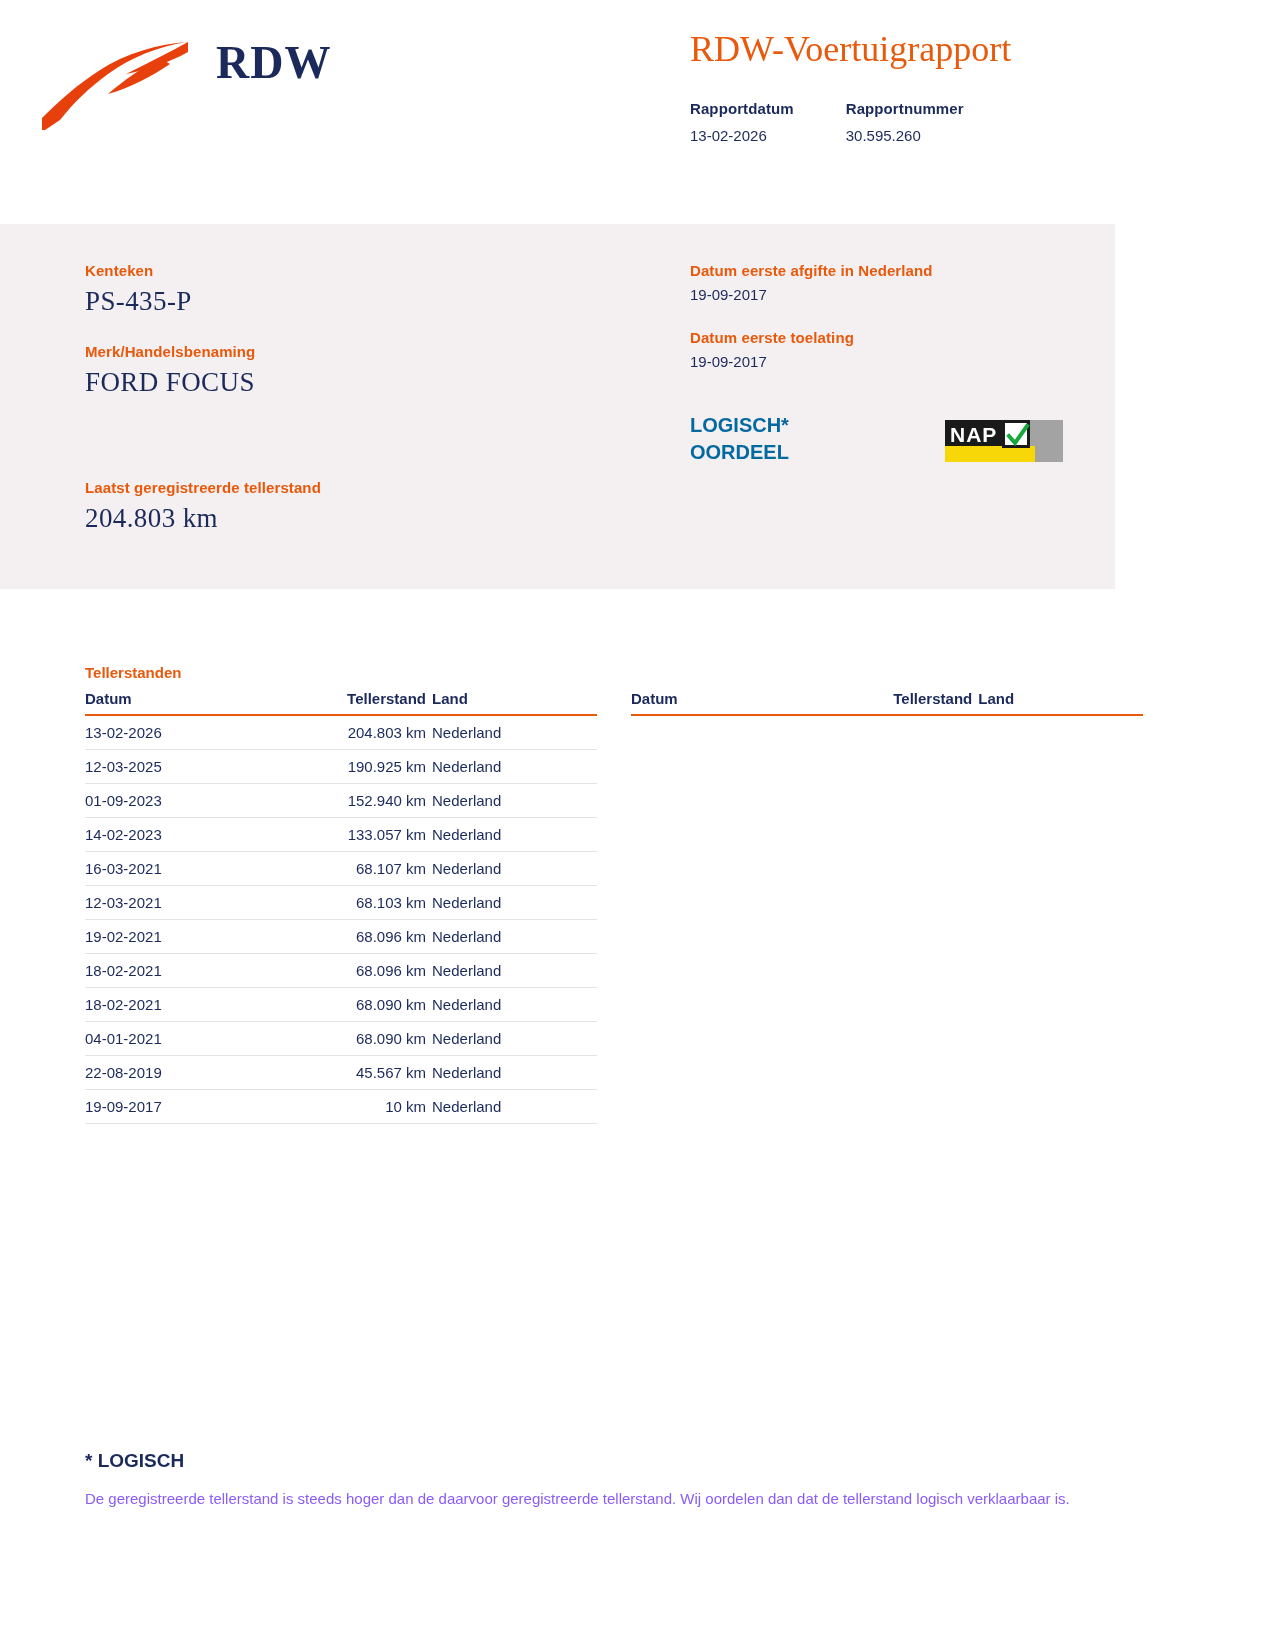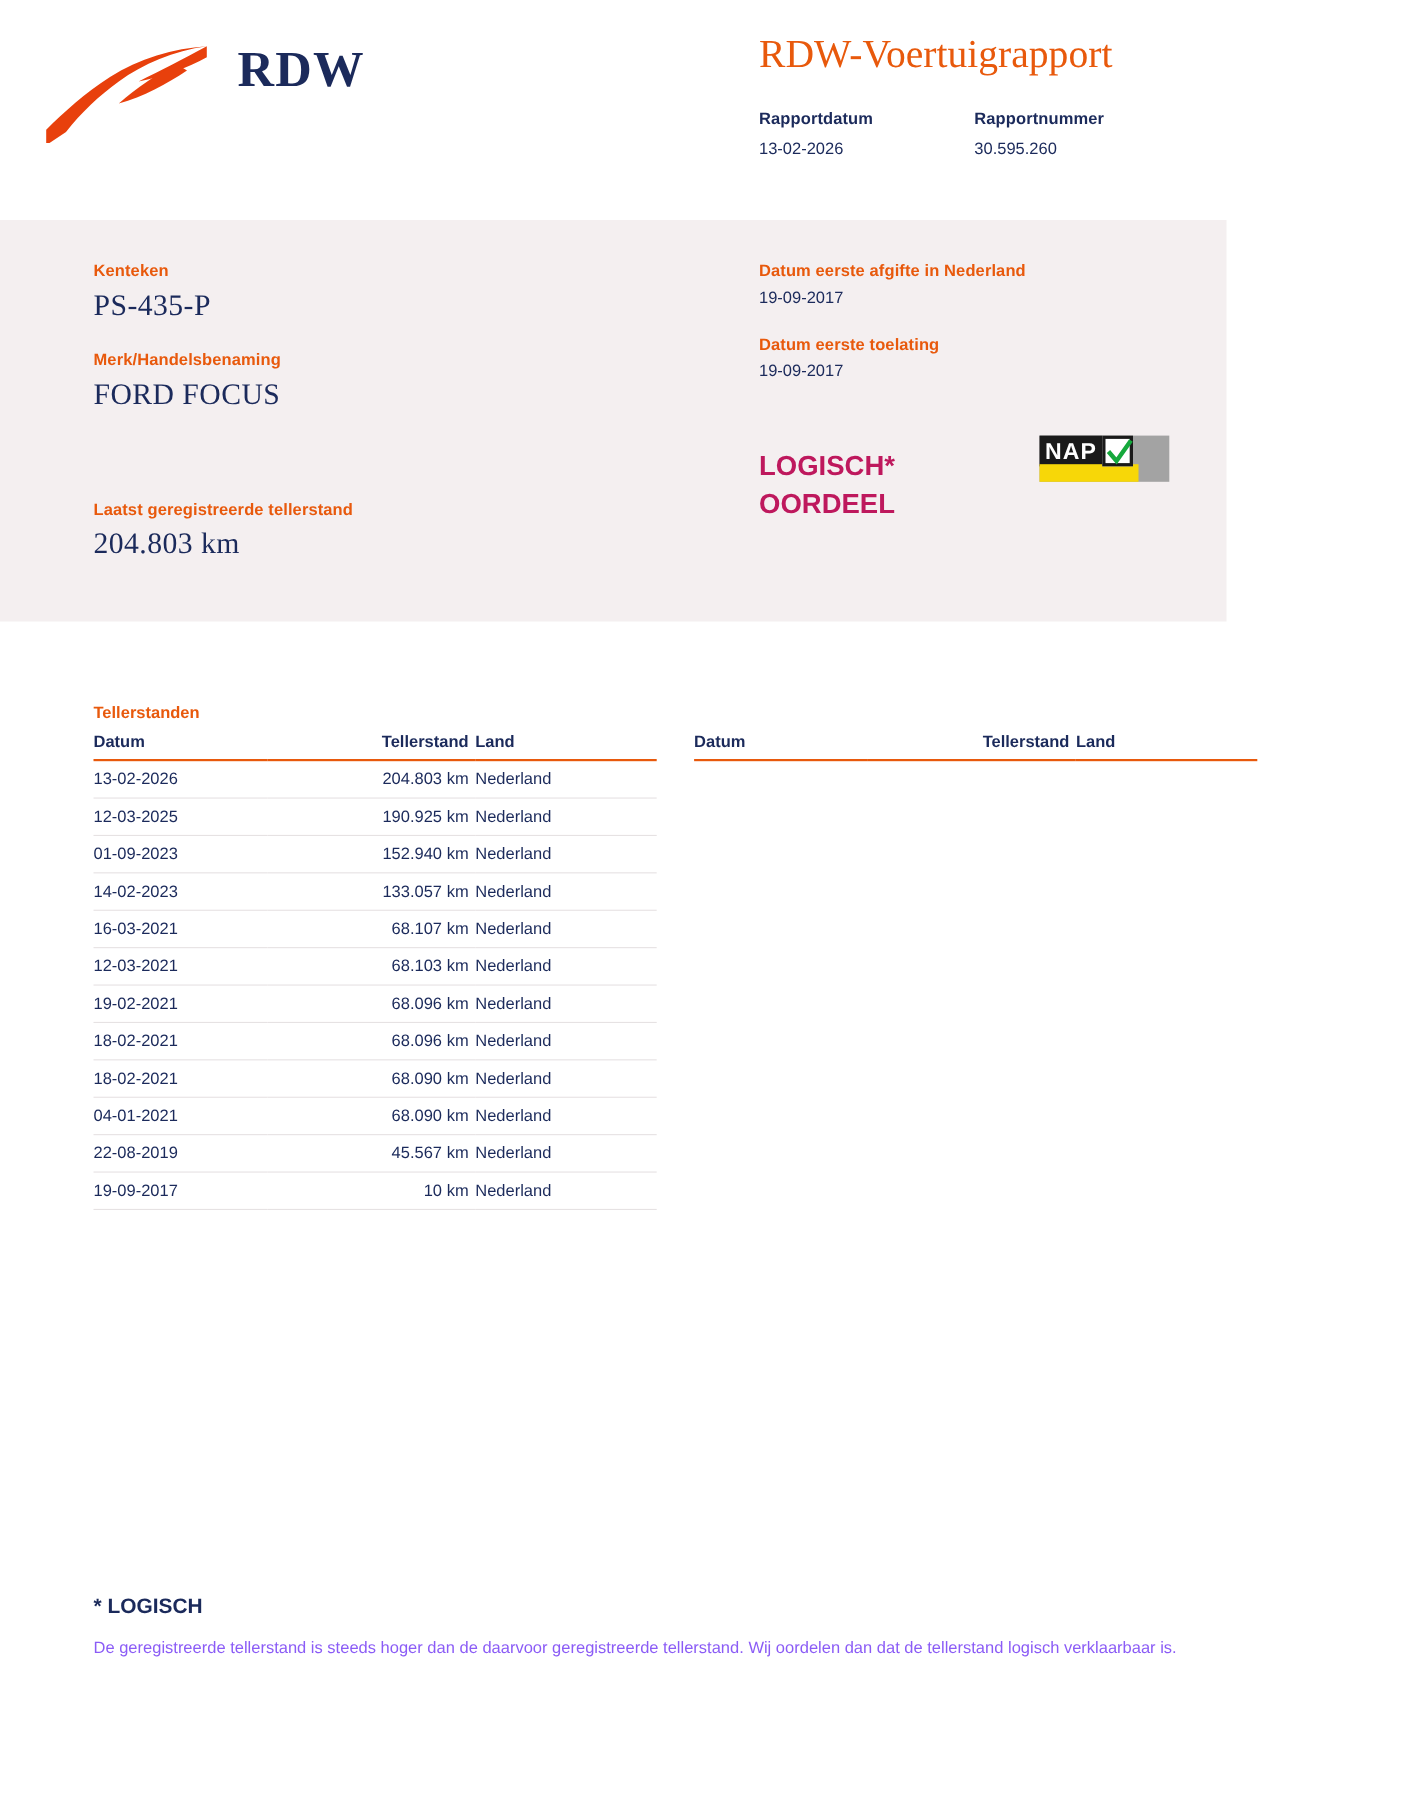--- a/index.html
+++ b/index.html
@@ -17,21 +17,21 @@
   .page {
     width: 1280px;
     min-height: 1647px;
     position: relative;
     overflow: hidden;
   }
 
   
   .header {
     position: relative;
-    height: 200px;
+    height: 224px;
   }
   .logo-block {
     position: absolute;
     left: 38px;
     top: 18px;
     width: 330px;
     height: 110px;
   }
   .logo-feather {
     position: absolute;
@@ -56,21 +56,21 @@
     top: 28px;
     font-family: "Liberation Serif", serif;
     font-size: 36px;
     color: #e8590c;
   }
   .report-meta {
     position: absolute;
     left: 690px;
     top: 100px;
     display: flex;
-    gap: 92px;
+    gap: 52px;
   }
   .meta-col { }
   .meta-label {
     font-size: 15px;
     font-weight: bold;
     color: #1b2a5b;
     letter-spacing: 0.1px;
     margin-bottom: 10px;
   }
   .meta-value {
@@ -118,25 +118,25 @@
     margin-bottom: 26px;
   }
   .odo-block {
     position: absolute;
     left: 85px;
     top: 255px;
   }
   .judgement {
     position: absolute;
     left: 690px;
-    top: 208px;
-    font-size: 25px;
+    top: 188px;
+    font-size: 20px;
     font-weight: bold;
     line-height: 1.35;
-    color: #be185d;
+    color: #0369a1;
   }
   .nap-logo {
     position: absolute;
     left: 945px;
     top: 196px;
     width: 118px;
     height: 42px;
     display: flex;
     background: #a3a3a3;
   }

